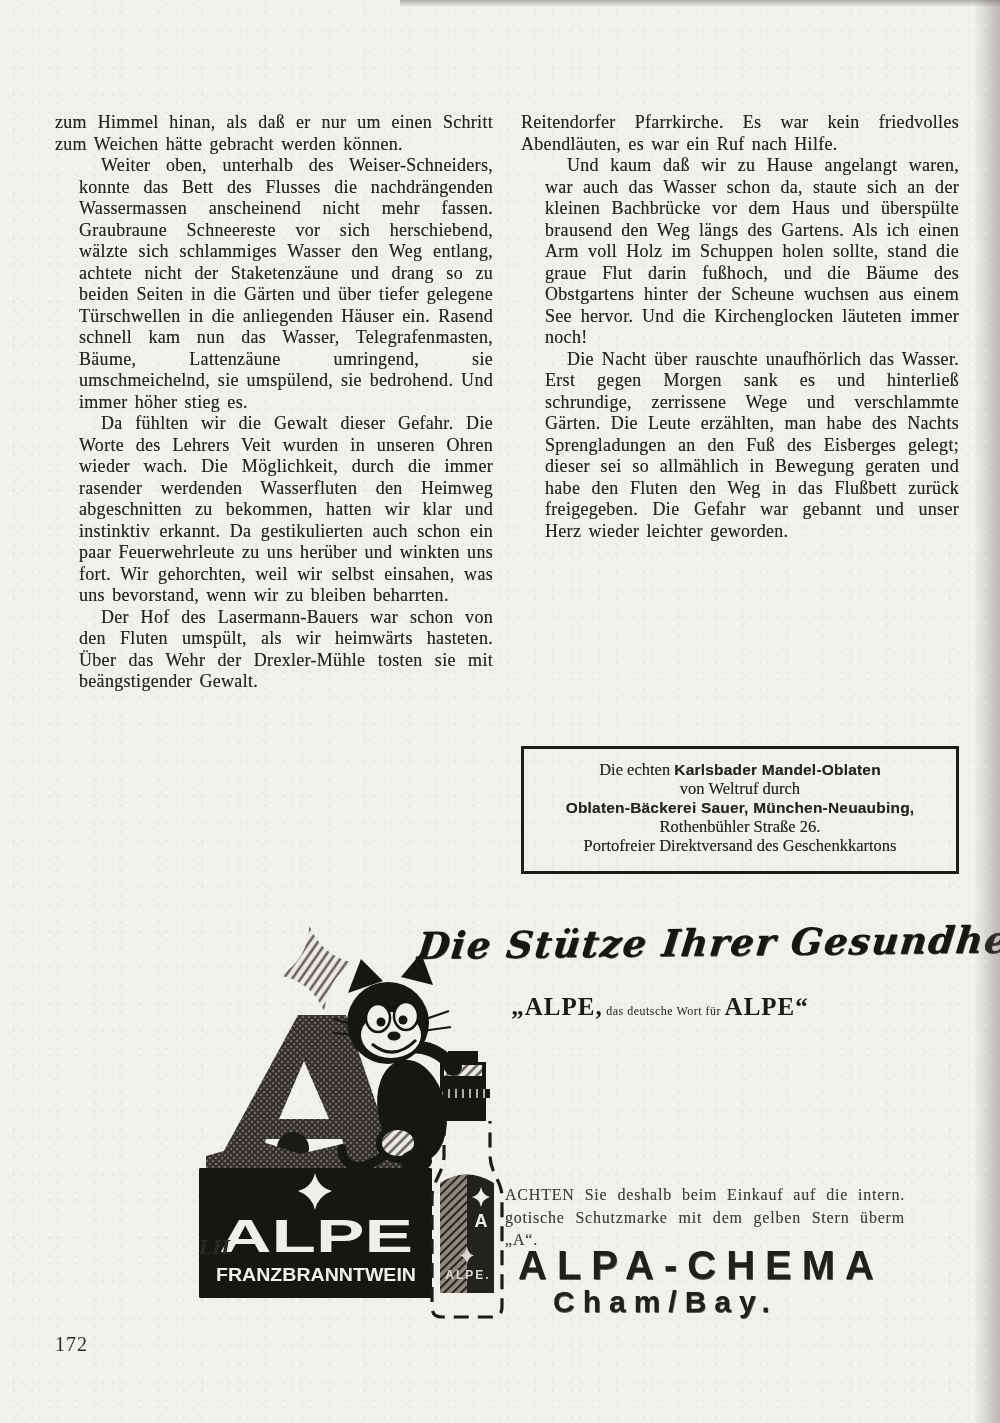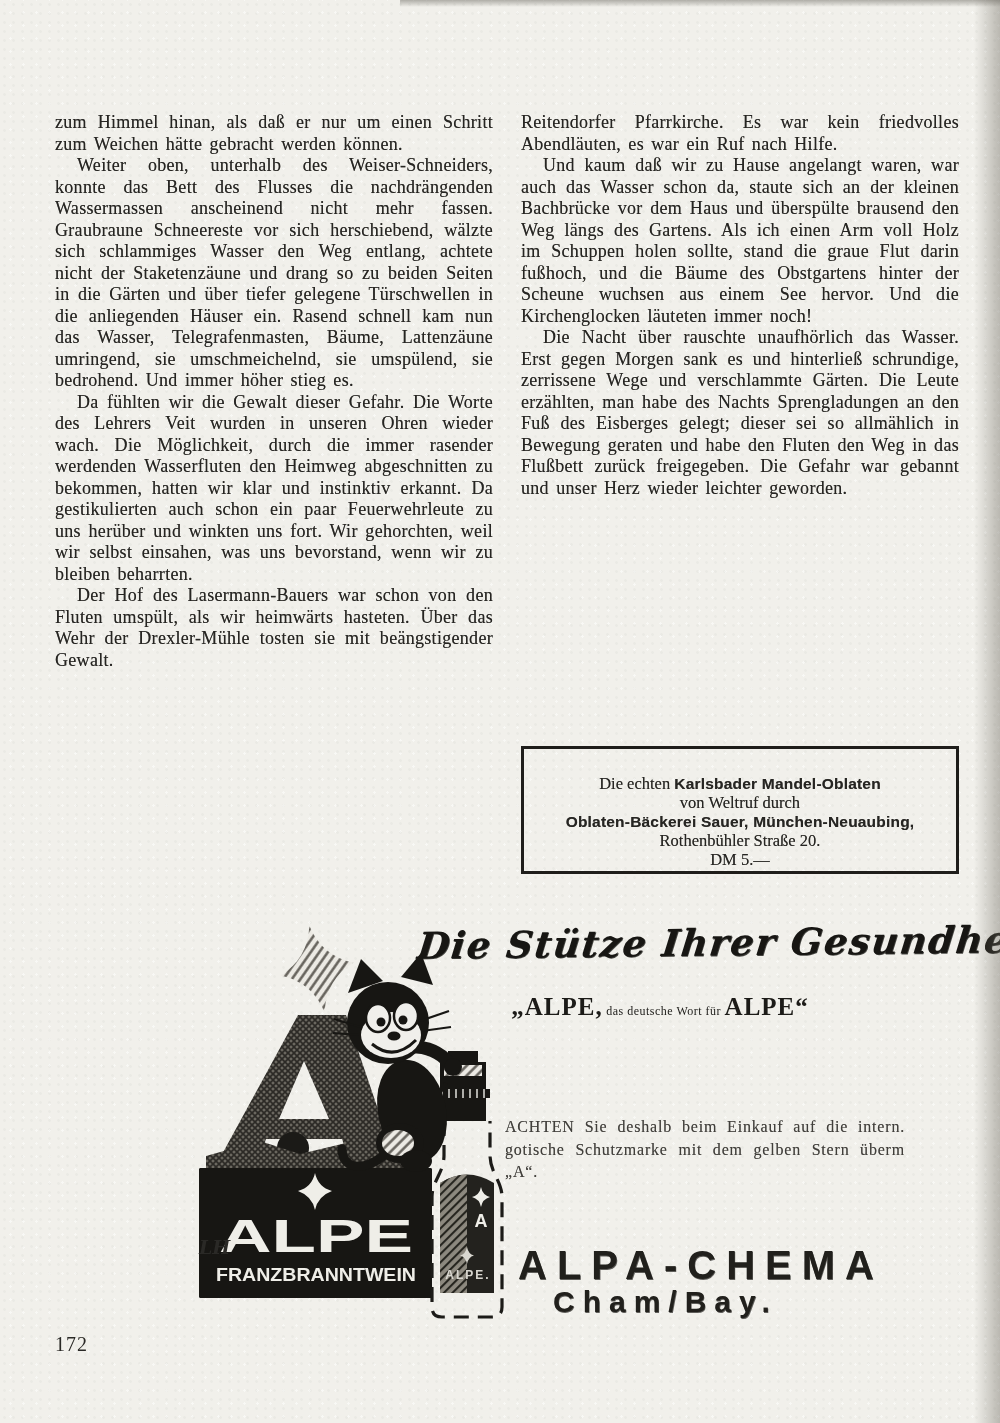--- a/index.html
+++ b/index.html
@@ -21,45 +21,45 @@
   .col{position:absolute;top:112px;width:438px;}
   .col1{left:55px;}
   .col2{left:521px;}
   .col p{
     margin:0;text-align:justify;
     font-size:18px;line-height:21.5px;
     letter-spacing:0.3px;word-spacing:2.5px;
     hyphens:auto;-webkit-hyphens:auto;
     text-shadow:0 0 0.5px rgba(35,33,30,0.55);
   }
-  .col p.ind{text-indent:22px;}
+  .col p.ind{text-indent:22px;margin-left:24px;}
   .oblaten{
     position:absolute;left:521px;top:746px;width:438px;height:128px;
     box-sizing:border-box;border:3px solid #1e1d1a;
-    text-align:center;padding-top:25px;
+    text-align:center;padding-top:11px;
     font-size:16.5px;line-height:19px;
     text-shadow:0 0 0.5px rgba(35,33,30,0.5);
   }
   .ob-bold{font-family:"Liberation Sans", sans-serif;font-weight:bold;font-size:15.5px;letter-spacing:0.2px;}
   .alpe-headline{
     position:absolute;left:418px;top:921px;width:505px;
     font-family:"DejaVu Serif", serif;font-style:italic;font-weight:bold;
     font-size:37px;letter-spacing:1.5px;color:#171613;
     transform:skewX(-7deg) rotate(-0.6deg);
     text-shadow:0.8px 0.8px 0 rgba(23,22,19,0.8);
     white-space:nowrap;
   }
   .alpe-subhead{position:absolute;left:425px;top:993px;width:470px;text-align:center;color:#1c1b18;white-space:nowrap;}
   .alpe-subhead .big{font-weight:bold;font-size:25px;letter-spacing:1px;}
   .alpe-subhead .mid{font-size:12px;letter-spacing:0.5px;}
   .alpe-body{position:absolute;left:505px;width:400px;color:#413f3b;
     font-size:16px;line-height:20.8px;letter-spacing:0.8px;word-spacing:2px;
     text-align:justify;text-shadow:0 0 0.6px rgba(65,63,59,0.5);}
   .body1{top:1023px;}
-  .body2{top:1116px;line-height:22.5px;}
+  .body2{top:1184px;line-height:22.5px;}
   .alpe-company{position:absolute;left:518px;top:1243px;
     font-family:"Liberation Sans", sans-serif;font-weight:bold;
     font-size:40px;letter-spacing:10px;color:#21201c;
     text-shadow:0.6px 0.6px 0 rgba(33,32,28,0.7);}
   .alpe-city{position:absolute;left:553px;top:1285px;
     font-family:"Liberation Sans", sans-serif;font-weight:bold;
     font-size:30px;letter-spacing:8px;color:#21201c;
     text-shadow:0.6px 0.6px 0 rgba(33,32,28,0.7);}
   .signature{position:absolute;left:199px;top:1236px;
     font-family:"DejaVu Serif", serif;font-style:italic;font-weight:bold;
@@ -85,22 +85,22 @@
     <p class="ind">Die Nacht über rauschte unaufhörlich das Wasser. Erst gegen Morgen sank es und hinterließ schrundige, zerrissene Wege und verschlammte Gärten. Die Leute erzählten, man habe des Nachts Sprengladungen an den Fuß des Eisberges gelegt; dieser sei so allmählich in Bewegung geraten und habe den Fluten den Weg in das Flußbett zurück freigegeben. Die Gefahr war gebannt und unser Herz wieder leichter geworden.</p>
   </div>
 
   <div class="oblaten">
     <div>
       <span>Die echten</span>
       <span class="ob-bold">Karlsbader Mandel-Oblaten</span>
     </div>
     <div>von Weltruf durch</div>
     <div class="ob-bold">Oblaten-Bäckerei Sauer, München-Neuaubing,</div>
-    <div>Rothenbühler Straße 20.</div>
-    <div>DM 5.—</div>
+    <div>Rothenbühler Straße 26.</div>
+    <div>Portofreier Direktversand des Geschenkkartons</div>
   </div>
 
   <div class="alpe-headline">Die Stütze Ihrer Gesundheit!</div>
 
   <div class="alpe-subhead">
     <span class="big">„ALPE,</span><span class="mid"> das deutsche Wort für </span><span class="big">ALPE“</span>
   </div>
 
   <div class="alpe-body body2">ACHTEN Sie deshalb beim Einkauf auf die intern. gotische Schutzmarke mit dem gelben Stern überm „A“.</div>
 

